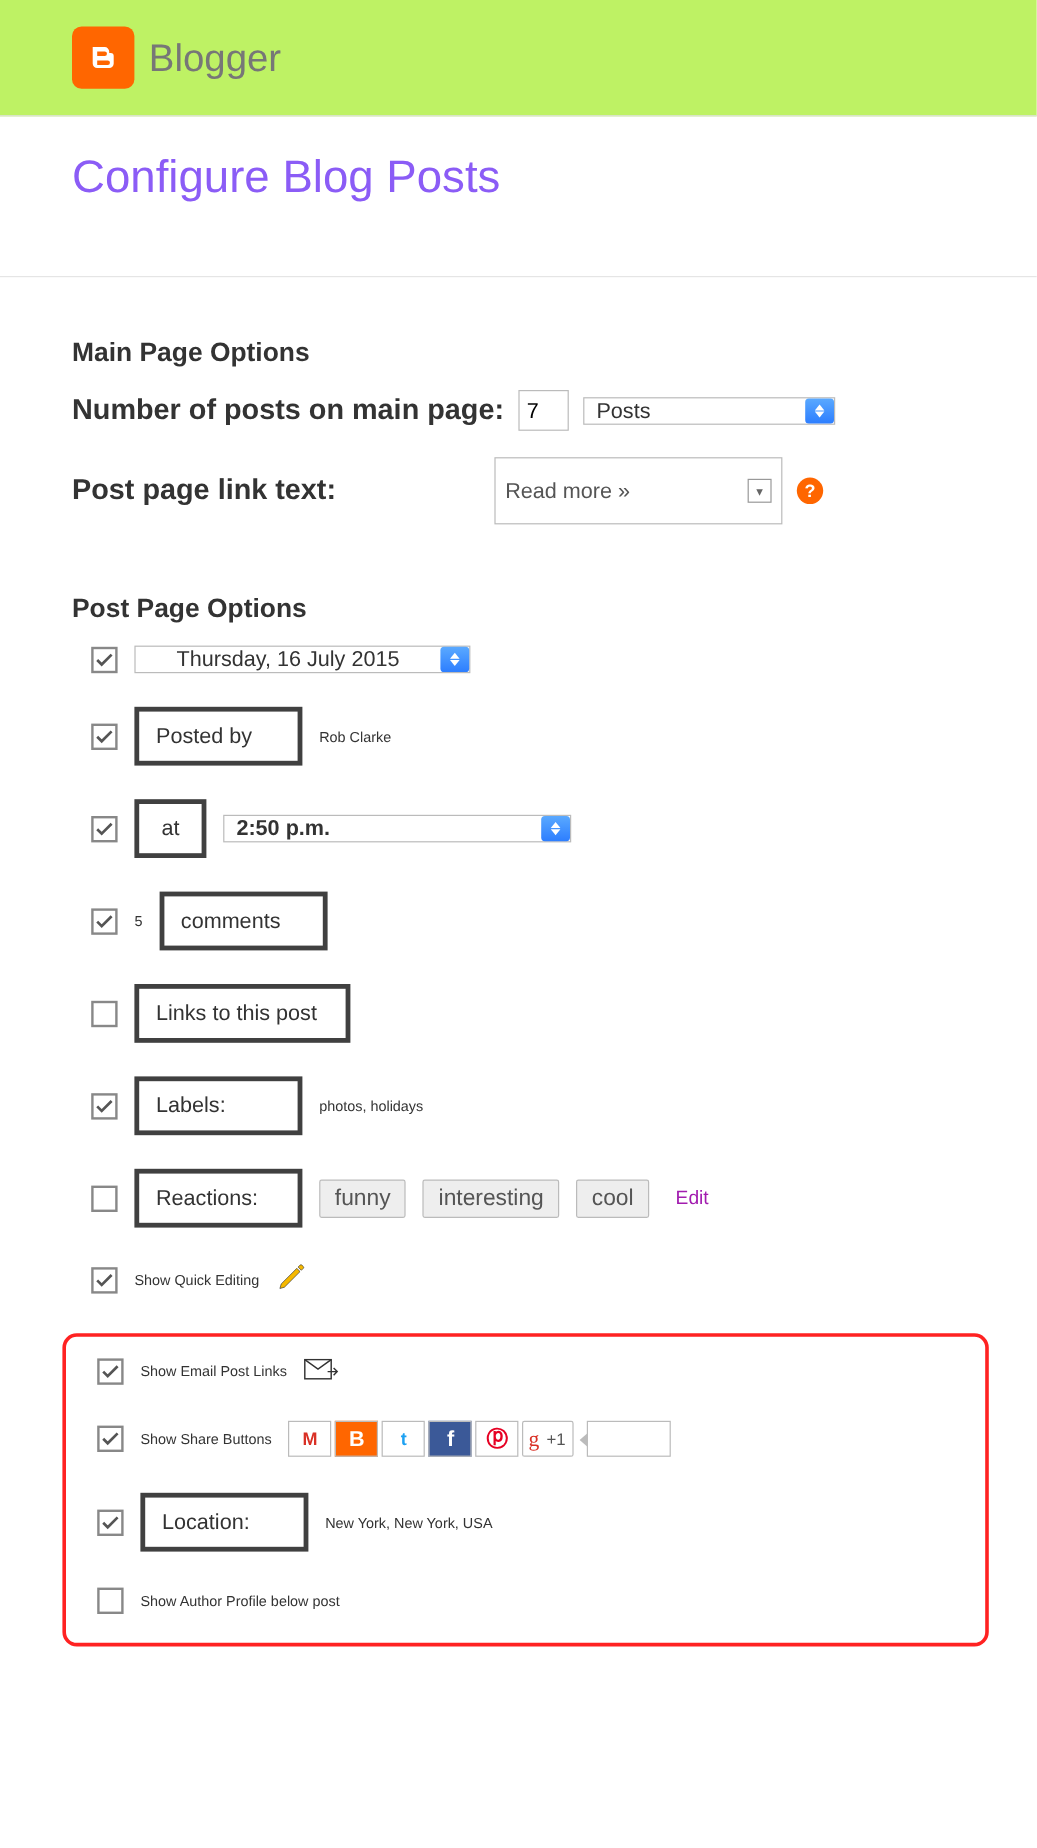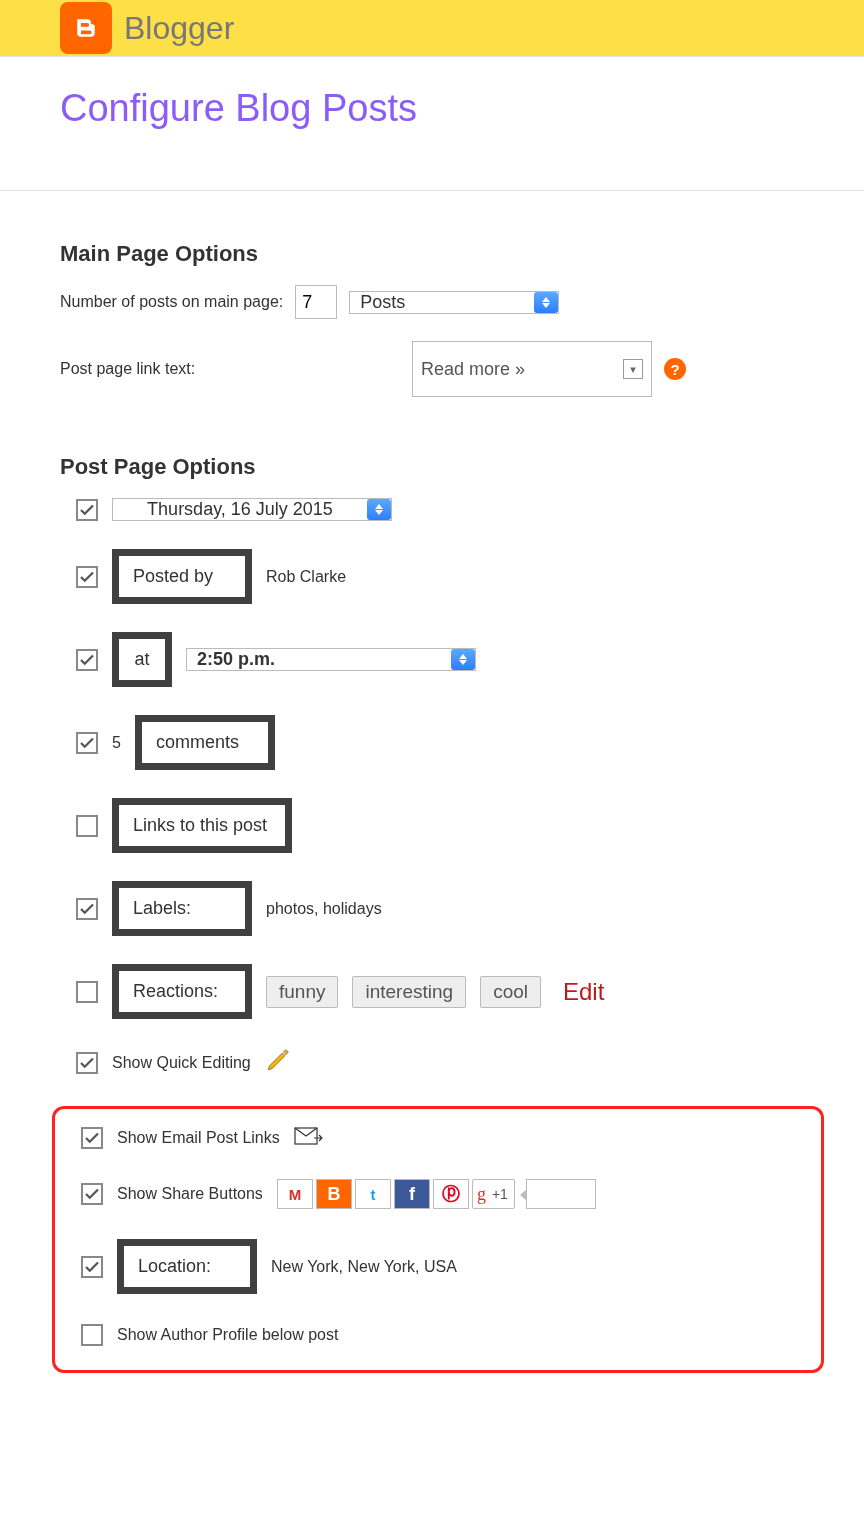--- a/index.html
+++ b/index.html
@@ -3,22 +3,22 @@
   <meta charset="utf-8">
   <style>
     * { box-sizing: border-box; margin: 0; padding: 0; }
     body {
       font-family: Arial, sans-serif;
       font-size: 19px;
       color: #333;
       background: #fff;
     }
     .header {
-      background: #fde047;
-      padding: 2px 60px;
+      background: #bef264;
+      padding: 22px 60px;
       border-bottom: 1px solid #e0e0e0;
     }
     .logo-wrap {
       display: flex;
       align-items: center;
       gap: 12px;
     }
     .logo-icon {
       width: 52px;
       height: 52px;
@@ -53,22 +53,23 @@
       font-weight: bold;
       margin-bottom: 18px;
     }
     .row {
       display: flex;
       align-items: center;
       gap: 12px;
       margin-bottom: 22px;
     }
     .label-text {
-      font-size: 16px;
+      font-size: 24px;
       white-space: nowrap;
+      font-weight: bold;
     }
     input[type="text"].num {
       width: 42px;
       height: 34px;
       border: 1px solid #bbb;
       padding: 4px 6px;
       font-size: 18px;
       text-align: left;
     }
     .select-wrap {
@@ -157,41 +158,41 @@
       display: flex;
       align-items: center;
       justify-content: center;
       flex-shrink: 0;
       background: #fff;
       cursor: pointer;
     }
     .checkbox.checked svg { display: block; }
     .checkbox svg { display: none; width: 18px; height: 18px; }
     .boxed-input {
-      border: 7px solid #404040;
+      border: 4px solid #404040;
       padding: 10px 14px;
       font-size: 18px;
       background: #fff;
       min-width: 140px;
     }
     .boxed-input.sm { min-width: 20px; width: 60px; text-align: center; }
     .plain-text {
-      font-size: 16px;
+      font-size: 12px;
     }
     .reaction-btn {
       background: #eee;
       border: 1px solid #bbb;
       padding: 4px 12px;
       font-size: 19px;
       color: #555;
       border-radius: 2px;
     }
     .edit-link {
-      color: #b91c1c;
-      font-size: 24px;
+      color: #a21caf;
+      font-size: 16px;
       text-decoration: none;
       margin-left: 8px;
     }
     .pencil-icon {
       display: inline-block;
       transform: rotate(0deg);
     }
     .email-icon {
       display: inline-flex;
       align-items: center;

